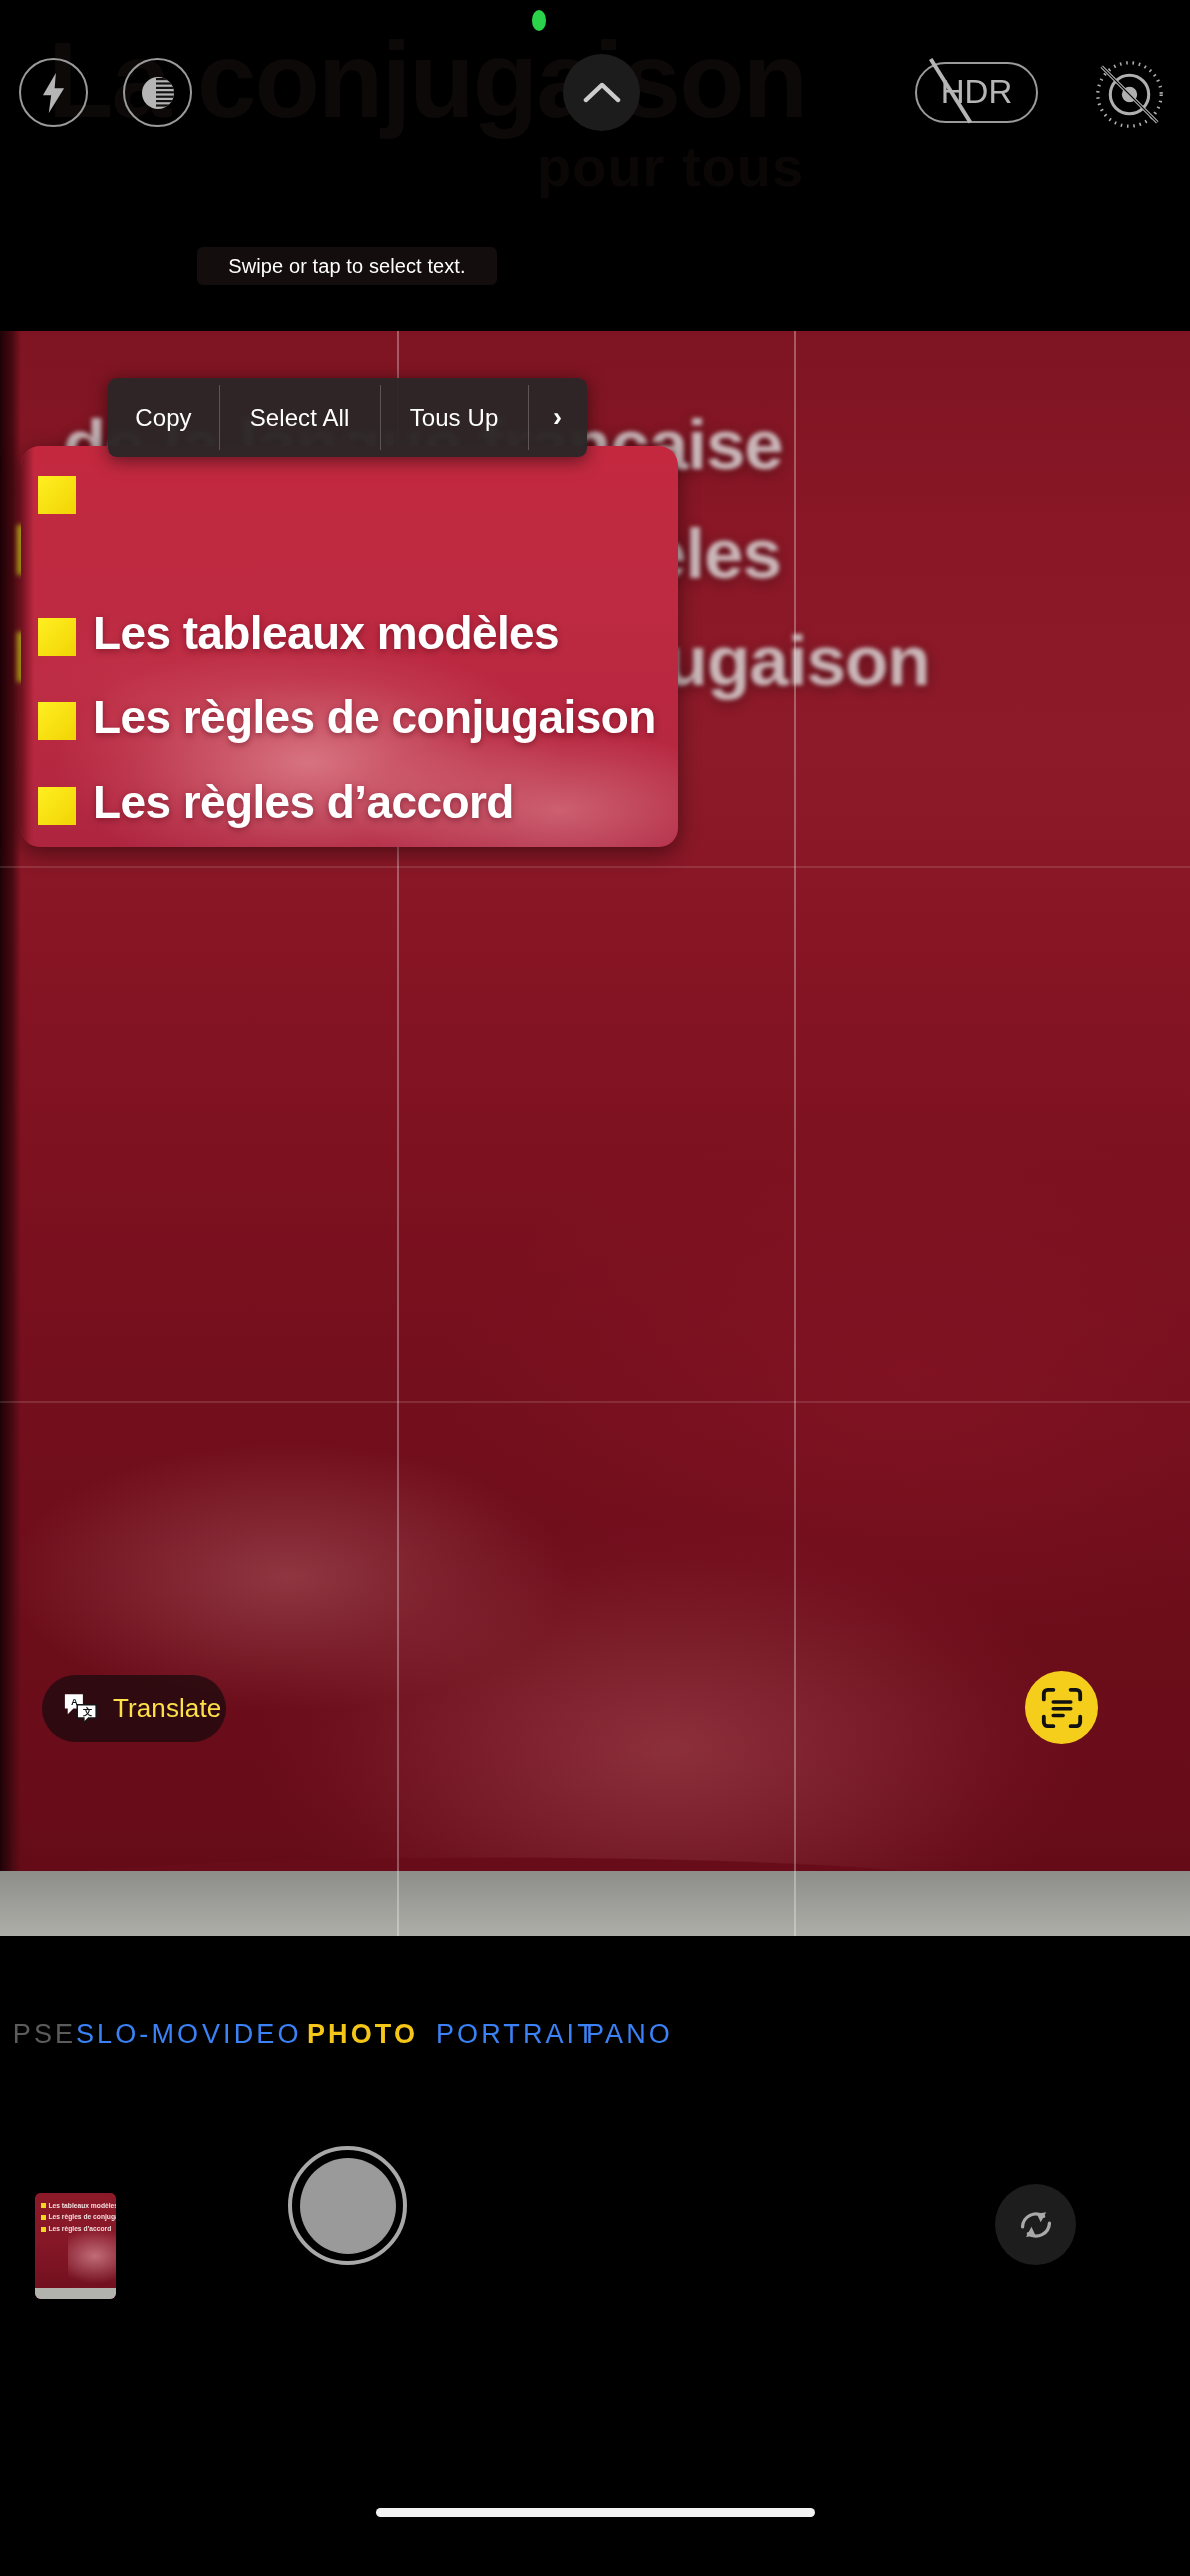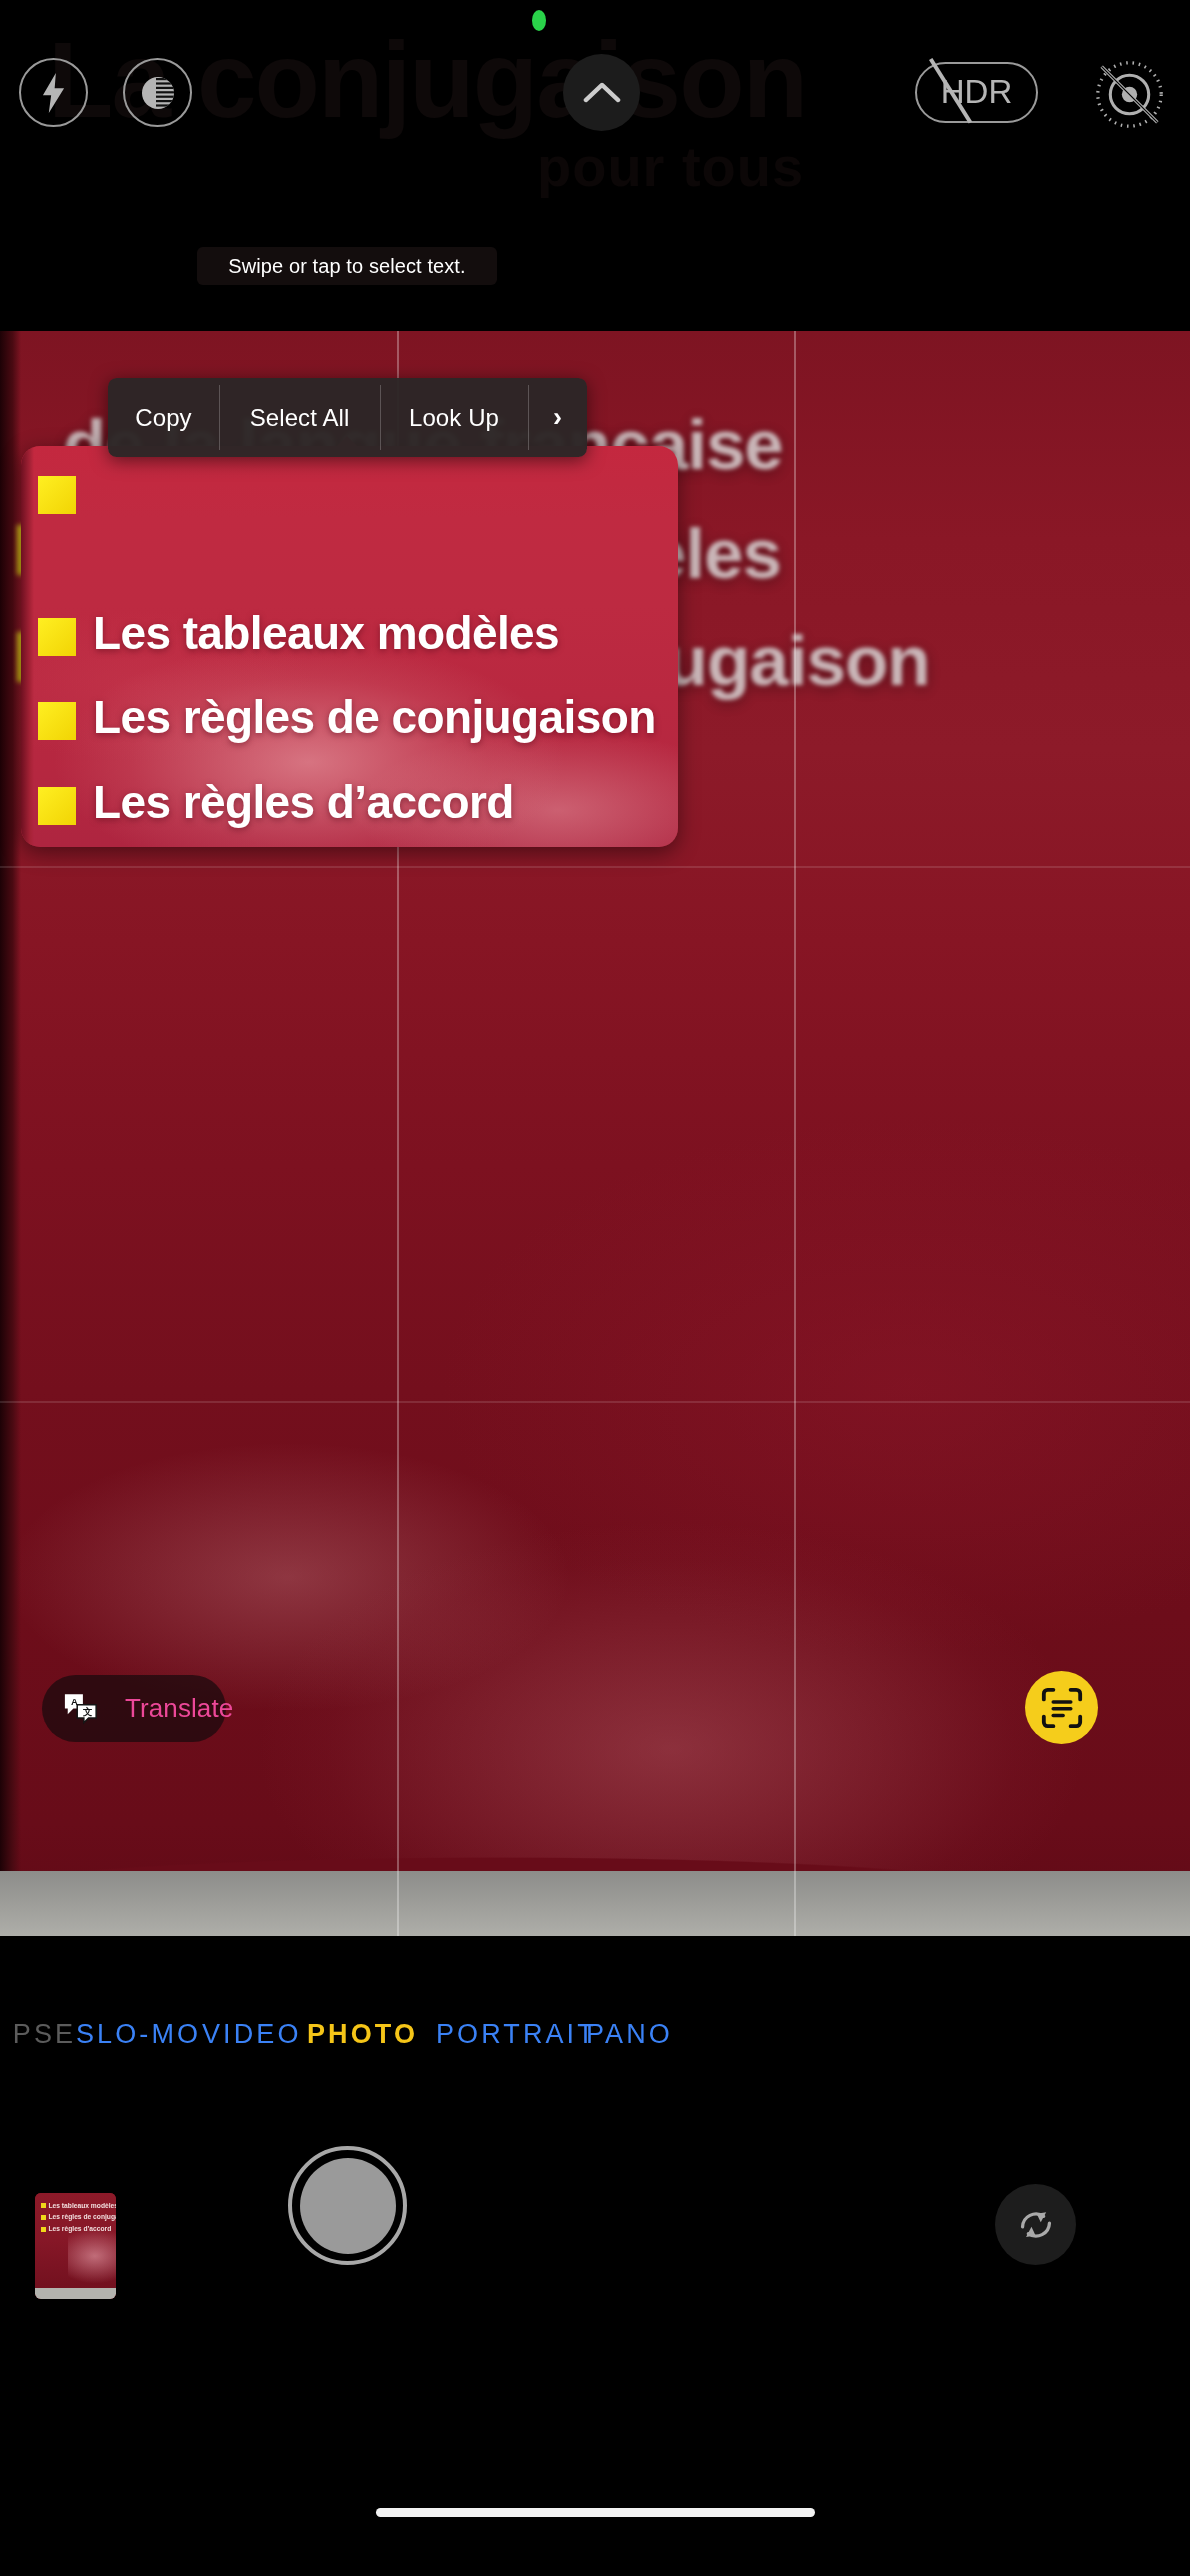--- a/index.html
+++ b/index.html
@@ -174,21 +174,21 @@
   .ll3 { top:243px; }
   .ll4 { top:328px; }
 
   
   .translate-btn {
     position:absolute; left:42px; top:1675px; width:184px; height:67px;
     background:rgba(24,10,12,0.72); border-radius:34px;
     display:flex; align-items:center; padding-left:21px; z-index:30;
   }
   .translate-label {
-    color:#ec4899; font-size:26px; margin-left:26px; letter-spacing:0.1px;
+    color:#fde047; font-size:26px; margin-left:14px; letter-spacing:0.1px;
   }
   
   .scan-btn {
     position:absolute; left:1025px; top:1671px; width:73px; height:73px;
     border-radius:50%; background:#f5cd1b; z-index:30;
     display:flex; align-items:center; justify-content:center;
   }
 
   
   .modes {
@@ -344,21 +344,21 @@
     <div class="grid-v b"></div>
     <div class="grid-h a"></div>
     <div class="grid-h b"></div>
   </div>
 
   <div class="tooltip">Swipe or tap to select text.</div>
 
   <div class="ctx-menu">
     <div class="ctx-item ctx-copy">Copy</div>
     <div class="ctx-item ctx-selectall">Select All</div>
-    <div class="ctx-item ctx-lookup">Look Up</div>
+    <div class="ctx-item ctx-lookup">Tous Up</div>
     <div class="ctx-item ctx-more">›</div>
   </div>
 
   <div class="loupe-notch"></div>
   <div class="loupe">
     <div class="loupe-edge"></div>
 
     <div class="loupe-line ll1">
       <span class="lbul"></span>
     </div>

